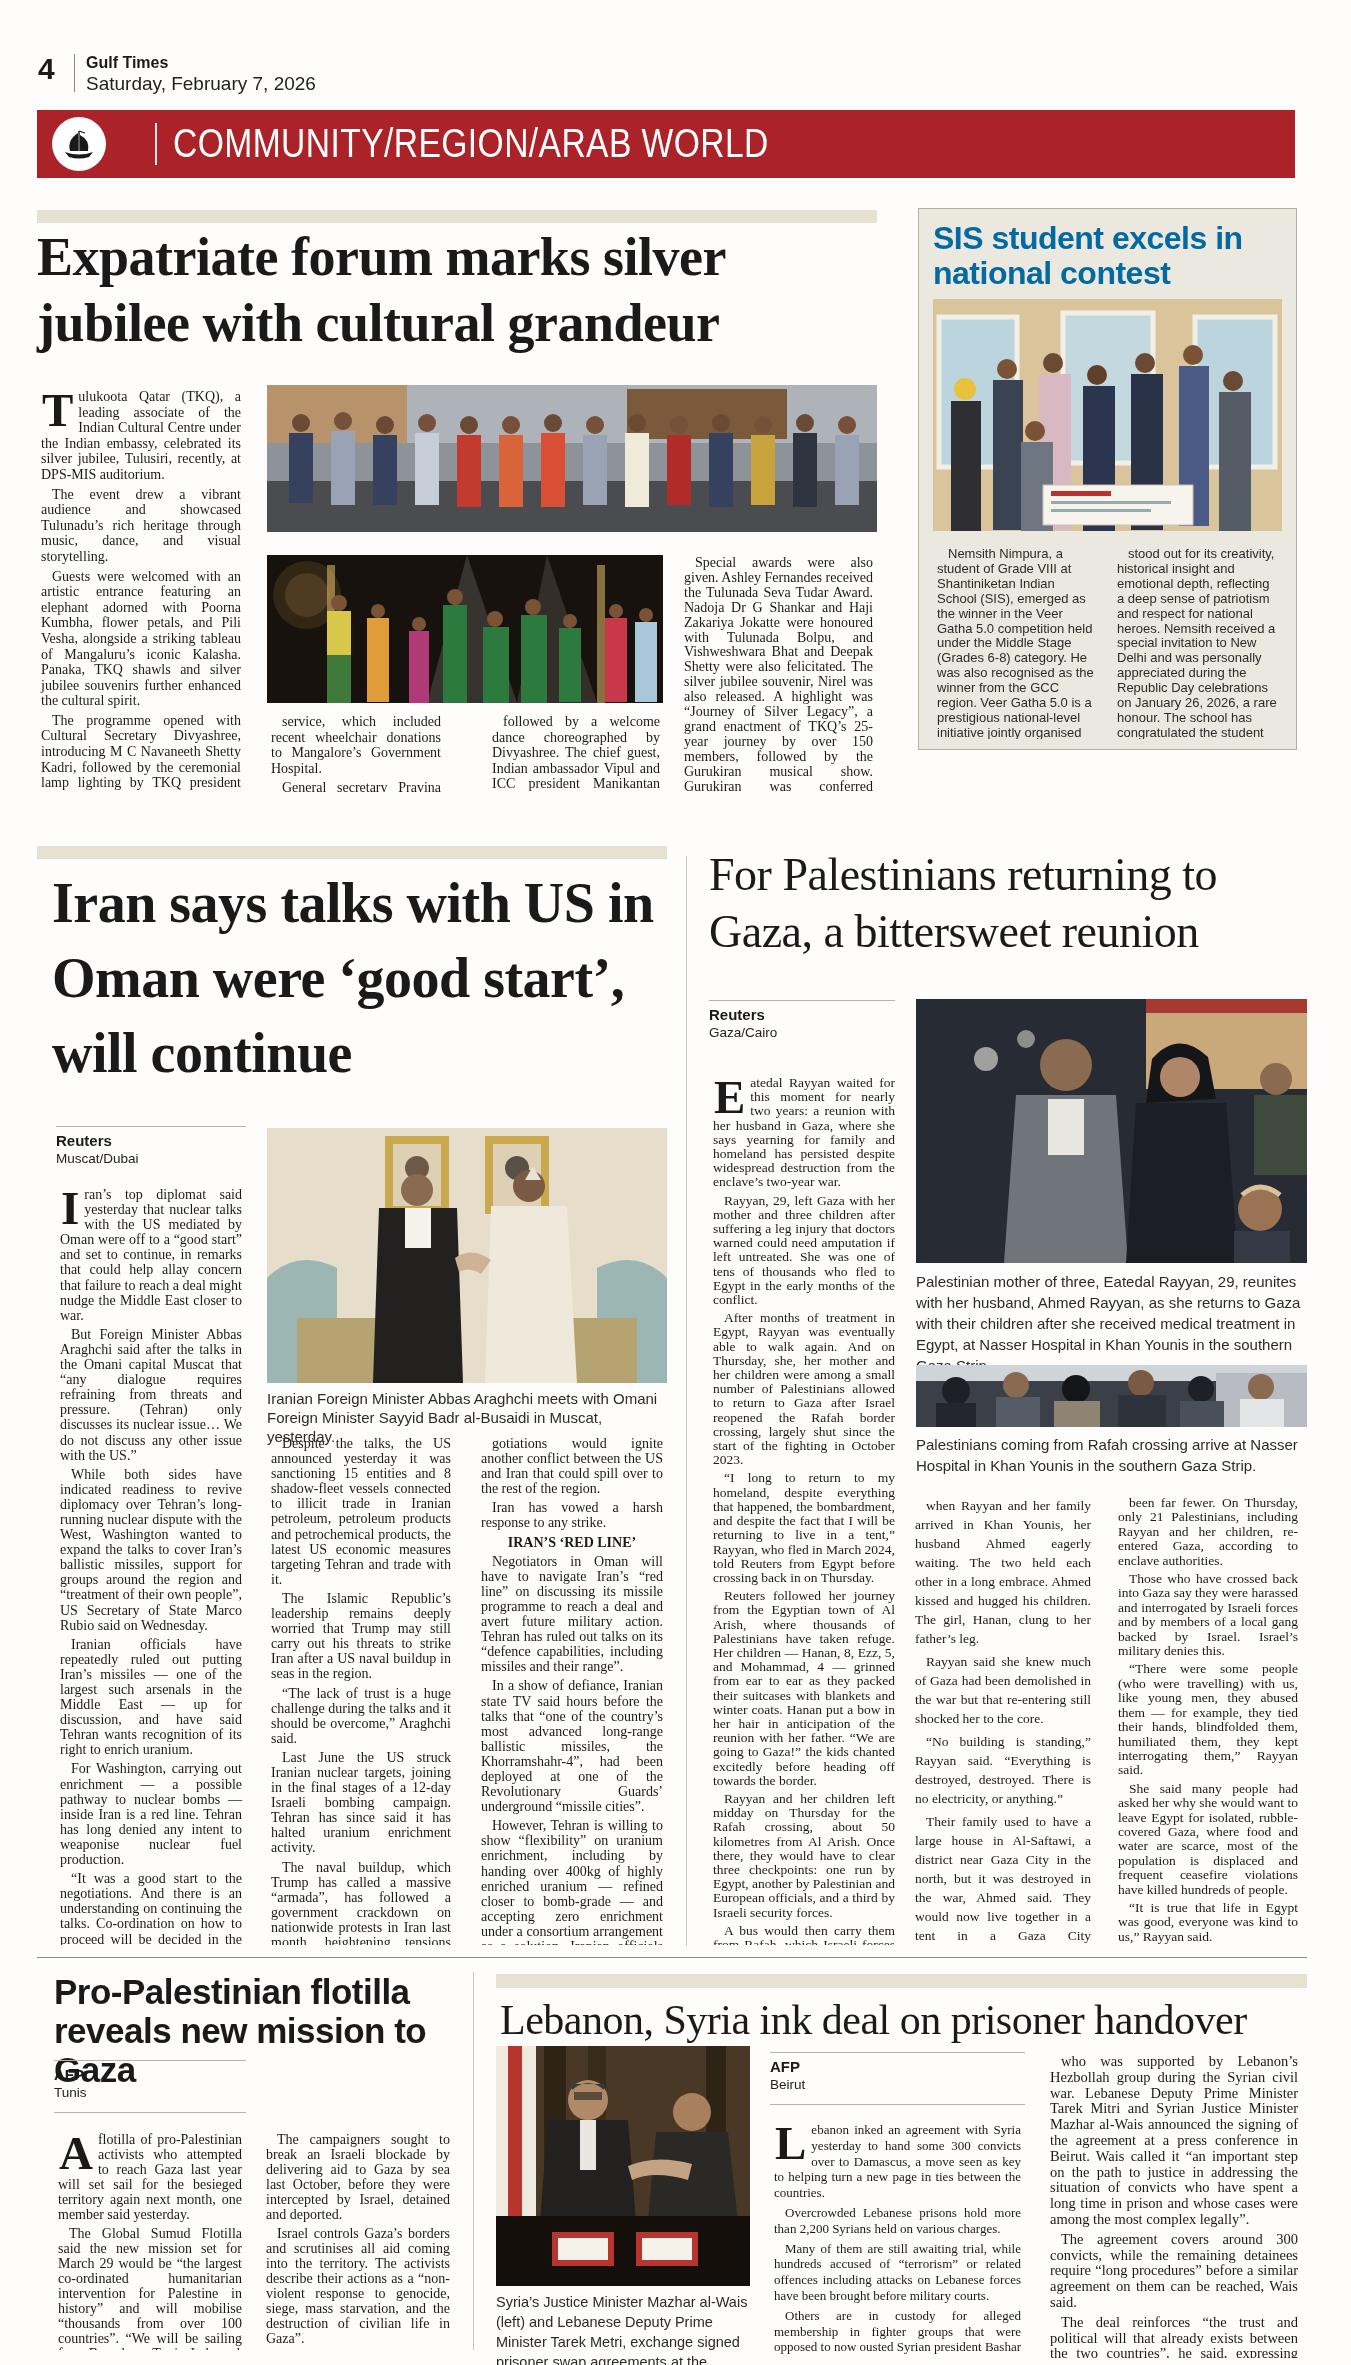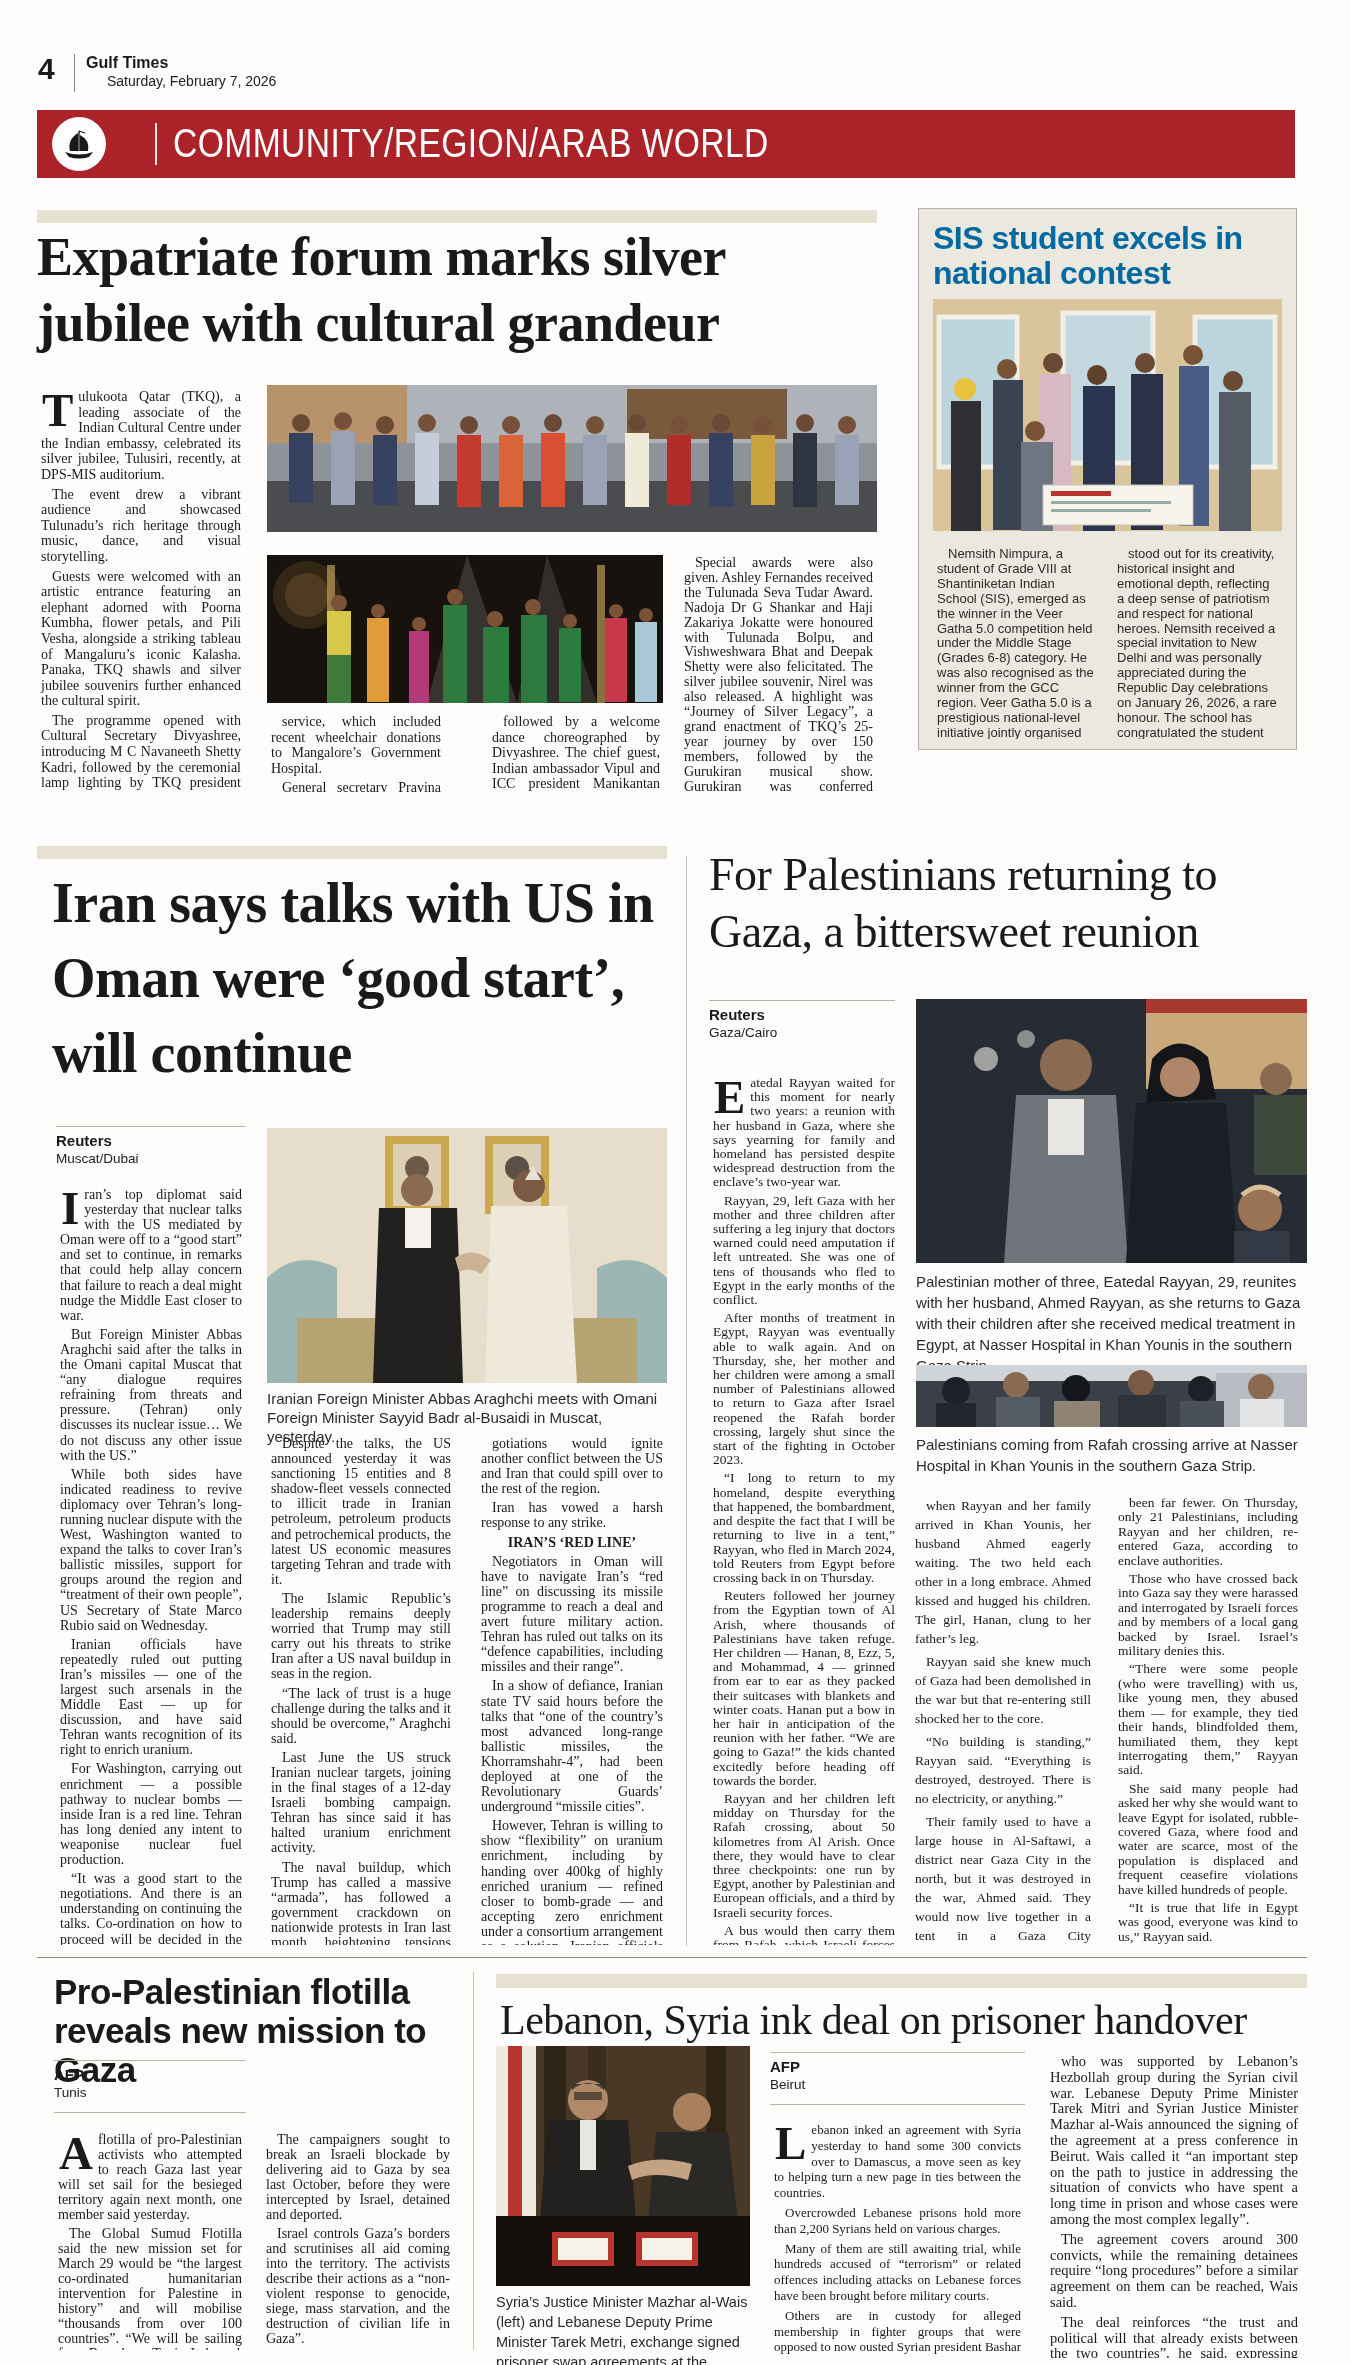--- a/index.html
+++ b/index.html
@@ -2,21 +2,21 @@
 <html><head>
 <meta charset="utf-8">
 <style>
   html,body{margin:0;padding:0;background:#fff;}
   #page{position:relative;width:1351px;height:2365px;background:#fffdfb;overflow:hidden;
         font-family:"Liberation Serif",serif;color:#1a1a1a;}
   .abs{position:absolute;}
   
   .pagenum{font-family:"Liberation Sans",sans-serif;font-size:30px;font-weight:bold;}
   .mast{font-family:"Liberation Sans",sans-serif;font-size:16px;font-weight:bold;line-height:18px;text-align:right;}
-  .mastdate{font-family:"Liberation Sans",sans-serif;font-size:14px;color:#222;margin-left:21px;}
+  .mastdate{font-family:"Liberation Sans",sans-serif;font-size:19px;color:#222;}
   .hdrule{width:1px;background:#888;}
   .redbar{background:#ab2328;}
   .logo-circle{width:54px;height:54px;border-radius:50%;background:#fff;display:flex;align-items:center;justify-content:center;}
   .section-title{color:#fff;font-family:"Liberation Sans",sans-serif;font-size:41px;font-weight:400;
      letter-spacing:.5px;transform:scaleX(.82);transform-origin:left center;white-space:nowrap;}
   .barline{width:2px;height:42px;background:#fff;opacity:.9;}
   .beige{background:#e7e1d1;}
   
   .hl-serif{font-weight:bold;letter-spacing:-0.5px;}
   .hl-light{font-weight:400;letter-spacing:-0.5px;}

